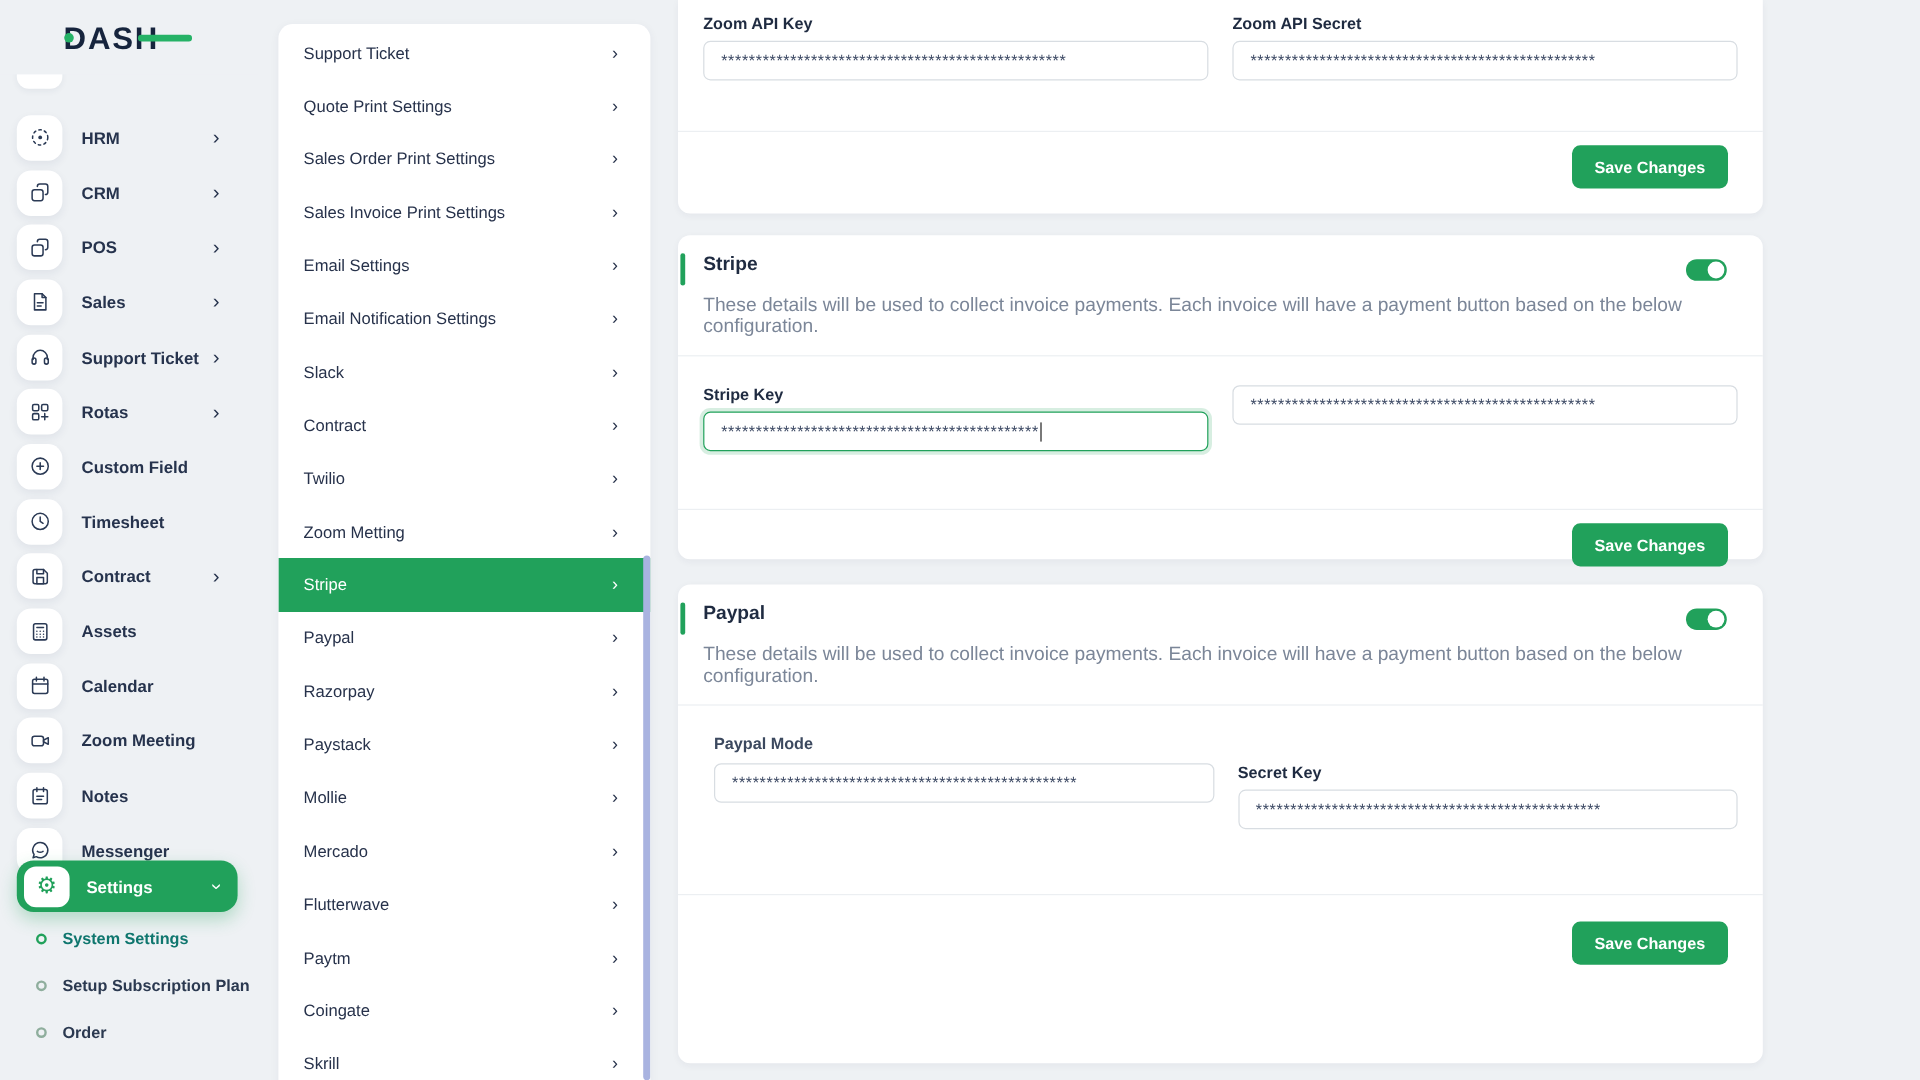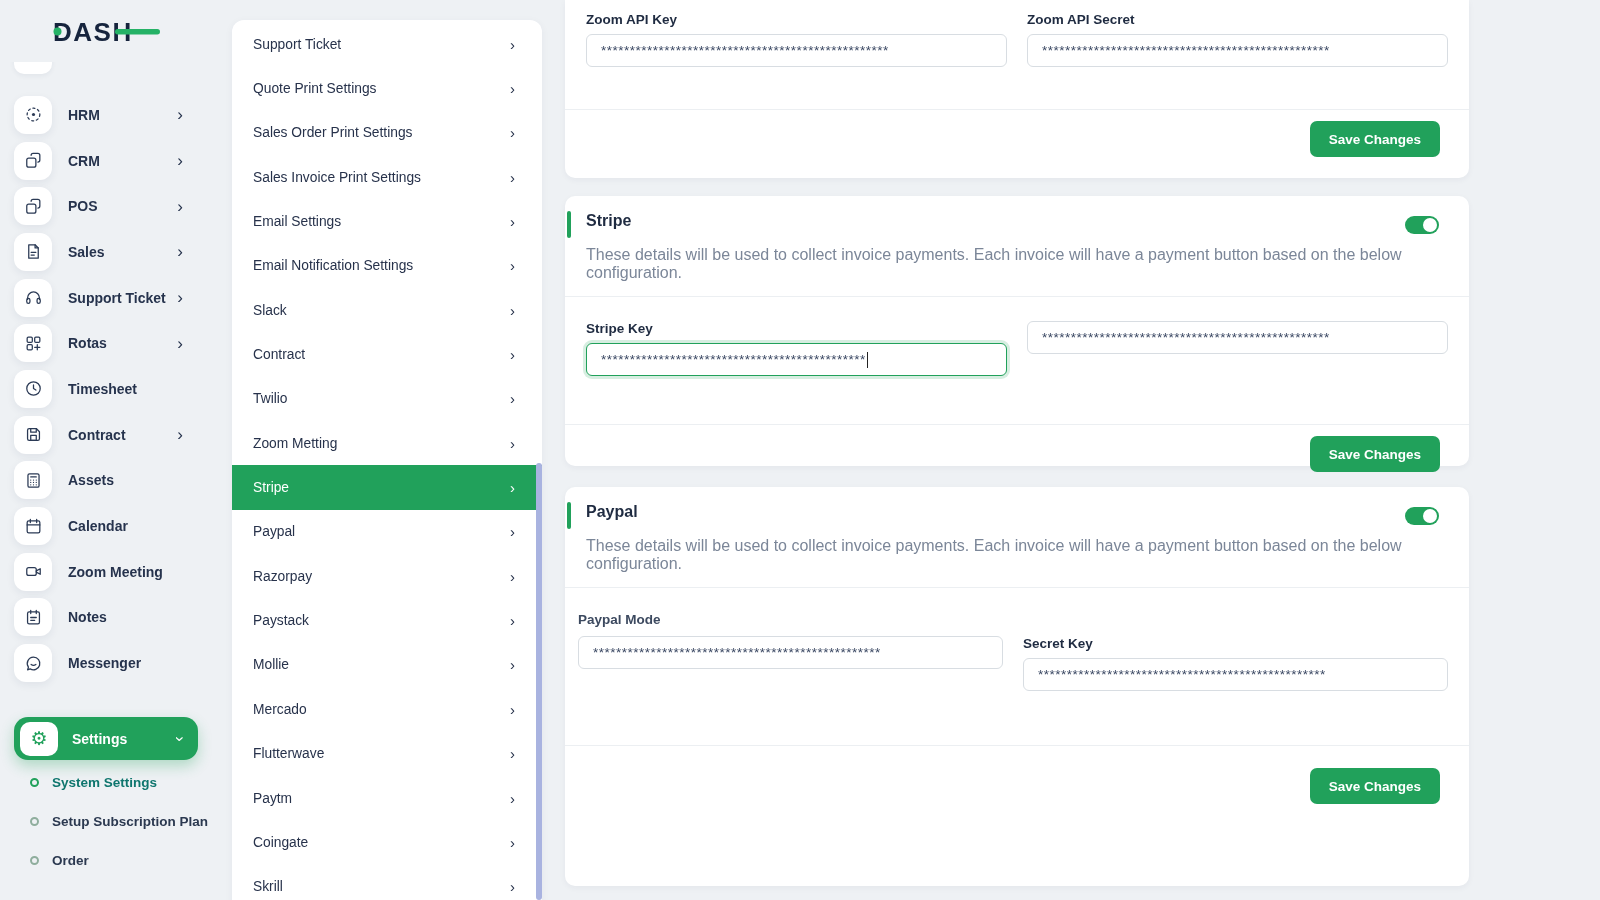--- a/index.html
+++ b/index.html
@@ -57,21 +57,21 @@
   .save-btn { background:#21a15b; color:#fff; border:none; border-radius:7px; font-family:inherit; font-size:13.5px; font-weight:600; padding:0 19px; height:36px; cursor:pointer; }
 
   .sec-header { position:relative; padding:16px 21px 14px 21px; }
   .accent-bar { position:absolute; left:2px; top:15px; width:4px; height:27px; background:#21a15b; border-radius:2px; }
   .sec-title { font-size:16px; font-weight:700; color:#1f2b41; }
   .sec-desc { font-size:16px; color:#7b8698; margin-top:16px; }
   .toggle { position:absolute; right:30px; top:20px; width:34px; height:18px; background:#21a15b; border-radius:9px; cursor:pointer; }
   .toggle .knob { position:absolute; right:2px; top:2px; width:14px; height:14px; background:#fff; border-radius:50%; }
 
   .sec-body { padding:24px 21px 48px 21px; }
-  .sec-body-paypal { padding:24px 21px 54px 13px; }
+  .sec-body-paypal { padding:24px 21px 54px 30px; }
   .mode-label { font-size:13.5px; font-weight:600; color:#3c495f; margin-bottom:9px; display:block; }
   .chips { display:flex; gap:8px; margin-bottom:32px; }
   .chip { background:#fff; border-radius:10px; box-shadow:0 3px 10px rgba(30,45,80,.09); height:44px; display:flex; align-items:center; padding:0 18px; cursor:pointer; }
   .radio { width:16px; height:16px; border-radius:50%; background:#fff; border:1.5px solid #c3cad3; margin-right:9px; }
   .radio.checked { border:4.5px solid #21a15b; }
   .chip-label { font-size:13.8px; font-weight:600; color:#27324b; }
   .footer-paypal { padding:22px 29px 25px 29px; }
 </style>
 </head>
 <body>
@@ -144,20 +144,29 @@
           <span class="icon-box">
             <svg viewBox="0 0 24 24" fill="none" stroke="currentColor" stroke-width="1.6" stroke-linecap="round" stroke-linejoin="round">
               <rect x="4" y="4" width="6.5" height="6.5" rx="1.5"></rect>
               <rect x="13.5" y="4" width="6.5" height="6.5" rx="1.5"></rect>
               <rect x="4" y="13.5" width="6.5" height="6.5" rx="1.5"></rect>
               <path d="M16.8 13.5v6.5M13.5 16.8h6.5"></path>
             </svg>
           </span>
           <span class="side-label">Rotas</span>
           <span class="side-chevron">›</span>
+        </div>
+        <div class="side-item">
+          <span class="icon-box">
+            <svg viewBox="0 0 24 24" fill="none" stroke="currentColor" stroke-width="1.6" stroke-linecap="round" stroke-linejoin="round">
+              <circle cx="12" cy="12" r="8.5"></circle>
+              <path d="M12 8.5v7M8.5 12h7"></path>
+            </svg>
+          </span>
+          <span class="side-label">Custom Field</span>
         </div>
         <div class="side-item">
           <span class="icon-box">
             <svg viewBox="0 0 24 24" fill="none" stroke="currentColor" stroke-width="1.6" stroke-linecap="round" stroke-linejoin="round">
               <circle cx="12" cy="12" r="8.5"></circle>
               <path d="M12 7.5V12l3 2"></path>
             </svg>
           </span>
           <span class="side-label">Timesheet</span>
         </div>

